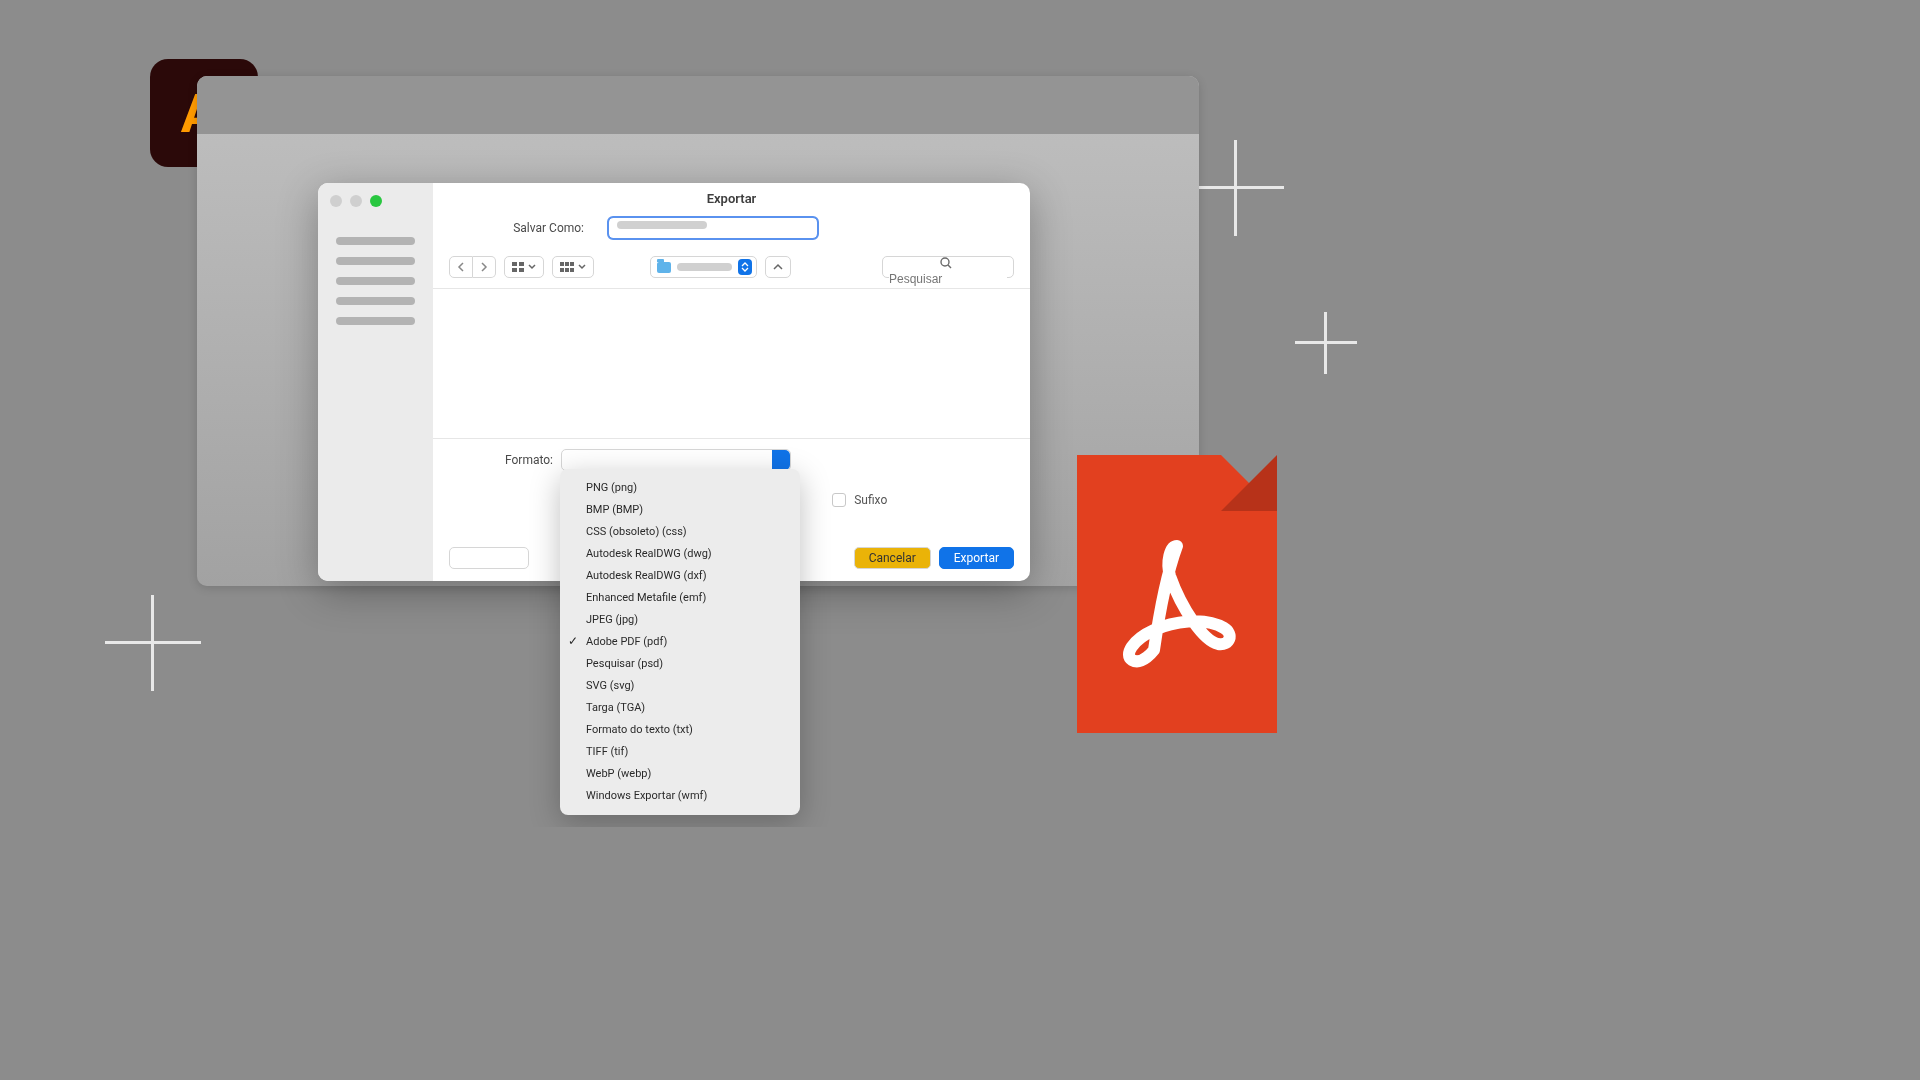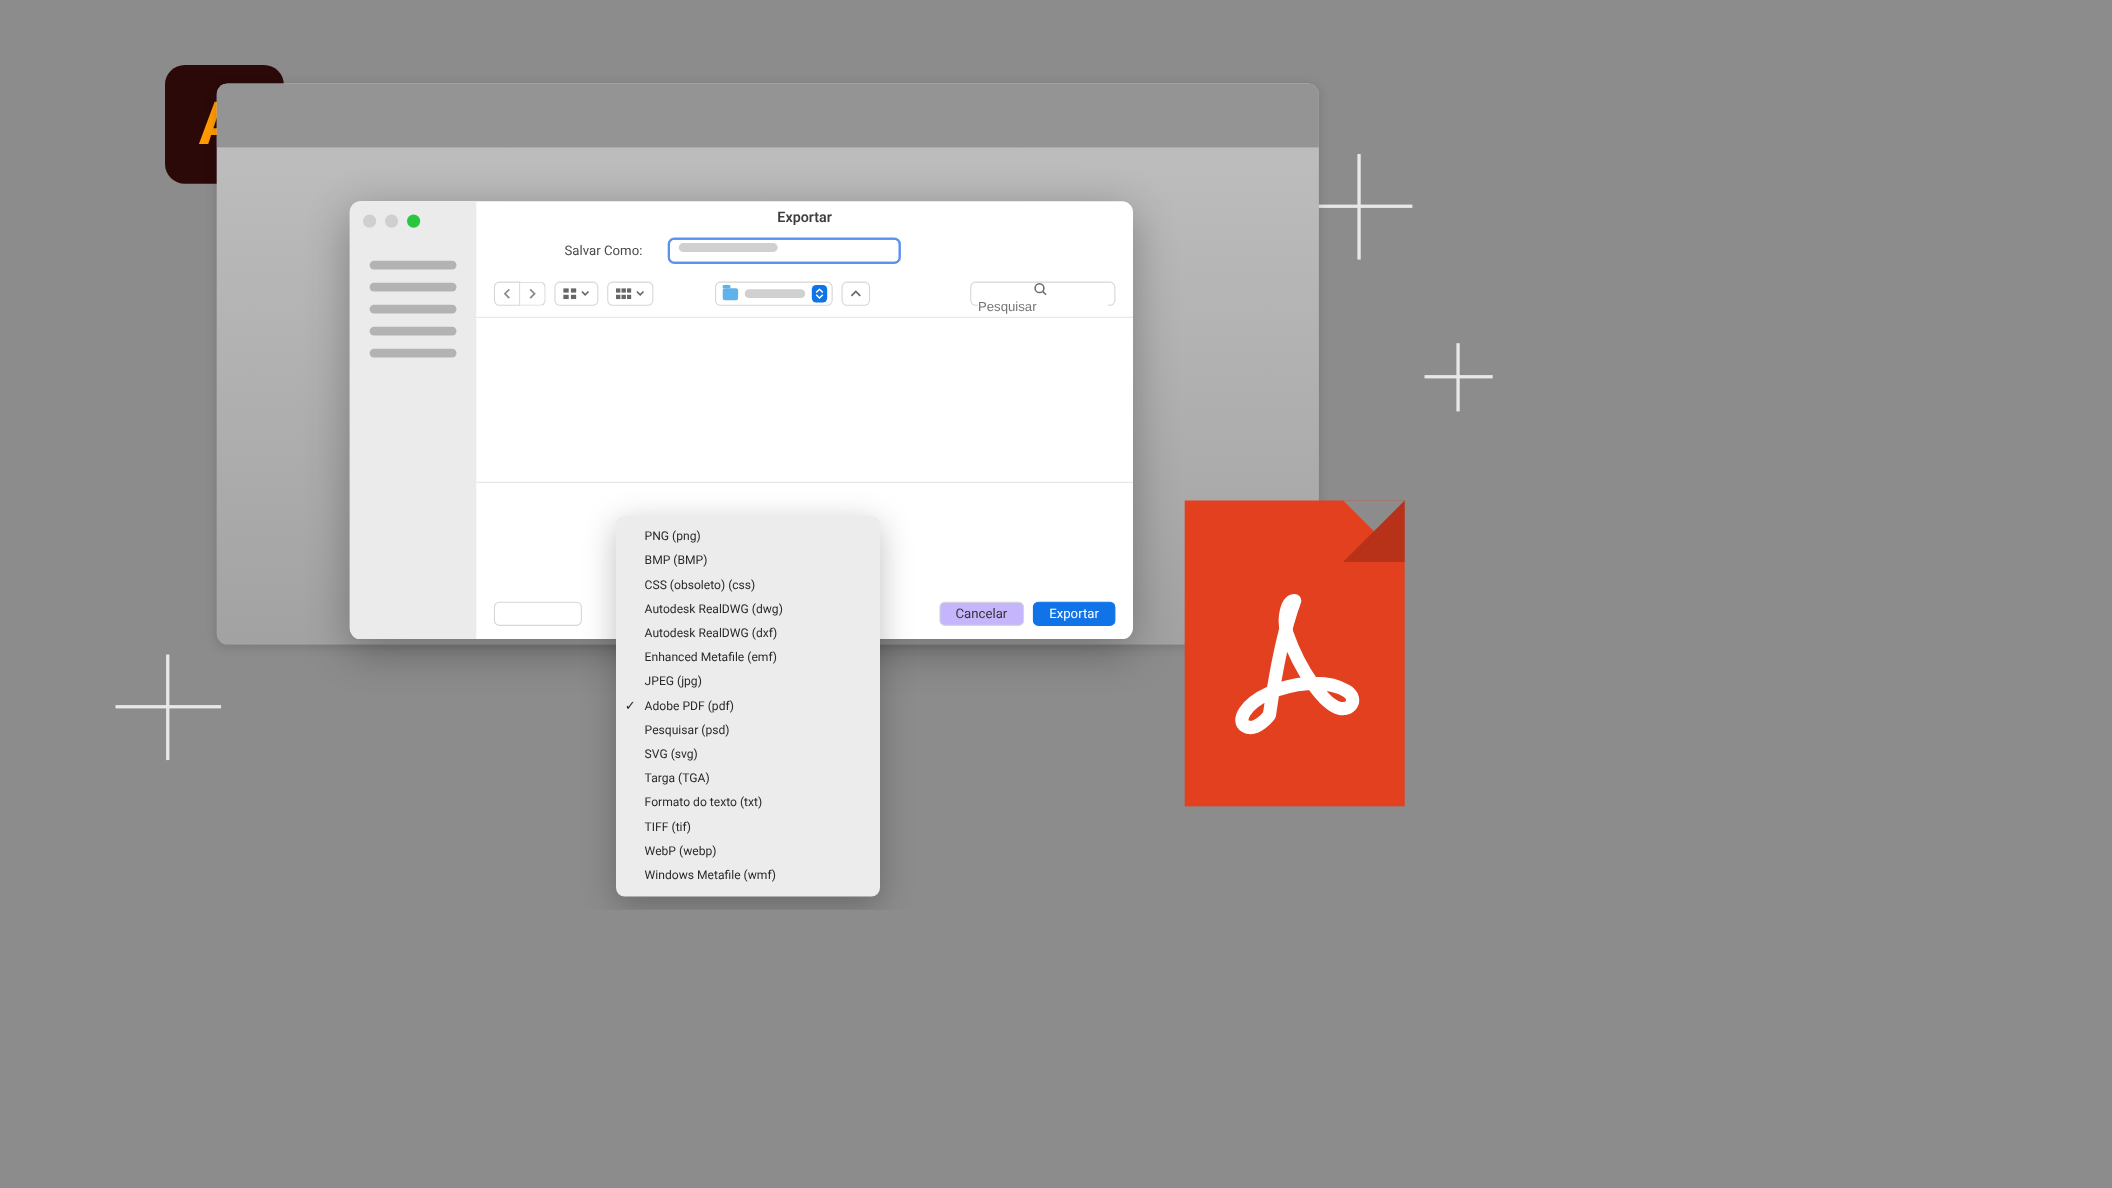--- a/index.html
+++ b/index.html
@@ -122,21 +122,21 @@
   .chk { width:14px; height:14px; border:1px solid #c8c8c8; border-radius:3px; }
 
   .dlg-footer {
     position:absolute; bottom:0; left:0; right:0;
     display:flex; align-items:center; padding:12px 16px;
     gap:8px;
   }
   .help-btn { width:80px; height:22px; border:1px solid #d6d6d6; border-radius:5px; background:#fff; }
   .footer-spacer { flex:1; }
   .pill { height:22px; padding:0 14px; border-radius:5px; font-size:12px; display:inline-flex; align-items:center; cursor:pointer; }
-  .pill.cancel { background:#c4b5fd; border:1px solid #d6d6d6; color:#333; }
+  .pill.cancel { background:#eab308; border:1px solid #d6d6d6; color:#333; }
   .pill.primary { background:#1073e8; color:#fff; border:1px solid #1073e8; }
 
   
   .dropdown {
     position: absolute; left: 560px; top: 469px;
     width: 240px; background:#ececec; border-radius:8px;
     box-shadow: 0 8px 30px rgba(0,0,0,0.25);
     padding: 8px 0; z-index: 50;
   }
   .dd-item { font-size:11px; color:#2a2a2a; padding:2px 14px 2px 26px; position:relative; cursor:pointer; line-height:18px; }
@@ -267,20 +267,33 @@
               <circle cx="5" cy="5" r="4" fill="none" stroke="#6a6a6a" stroke-width="1.4"></circle>
               <line x1="8" y1="8" x2="11" y2="11" stroke="#6a6a6a" stroke-width="1.4"></line>
             </svg>
         </span>
         <input placeholder="Pesquisar" style="">
       </div>
     </div>
 
     <div class="file-area"></div>
 
+    <div class="bottom-area">
+      <div class="format-row">
+        <div class="format-label">Formato:</div>
+        <div class="format-select"></div>
+      </div>
+      <div class="suffix-area">
+        <span>alo:</span>
+        <input class="suffix-input" value="1" style="">
+        <span style="width:20px"></span>
+        <span class="chk"></span>
+        <span>Sufixo</span>
+      </div>
+    </div>
 
     <div class="dlg-footer">
       <div class="help-btn"></div>
       <div class="footer-spacer"></div>
       <div class="pill cancel">Cancelar</div>
       <div class="pill primary">Exportar</div>
     </div>
   </div>
 </div>
 
@@ -292,21 +305,21 @@
     <div class="dd-item">Autodesk RealDWG (dxf)</div>
     <div class="dd-item">Enhanced Metafile (emf)</div>
     <div class="dd-item">JPEG (jpg)</div>
     <div class="dd-item checked">Adobe PDF (pdf)</div>
     <div class="dd-item">Pesquisar (psd)</div>
     <div class="dd-item">SVG (svg)</div>
     <div class="dd-item">Targa (TGA)</div>
     <div class="dd-item">Formato do texto (txt)</div>
     <div class="dd-item">TIFF (tif)</div>
     <div class="dd-item">WebP (webp)</div>
-    <div class="dd-item">Windows Metafile (wmf)</div>
+    <div class="dd-item">Windows Exportar (wmf)</div>
   </div>
 
 <div class="pdf-icon">
   <div class="pdf-fold"></div>
   <div class="pdf-fold-tri-dark"></div>
   <svg class="pdf-glyph" width="130" height="140" viewBox="0 0 130 140">
     <path d="M65 8
              C55 35 48 70 42 112
              C42 112 30 128 20 122
              C12 117 20 102 42 92

